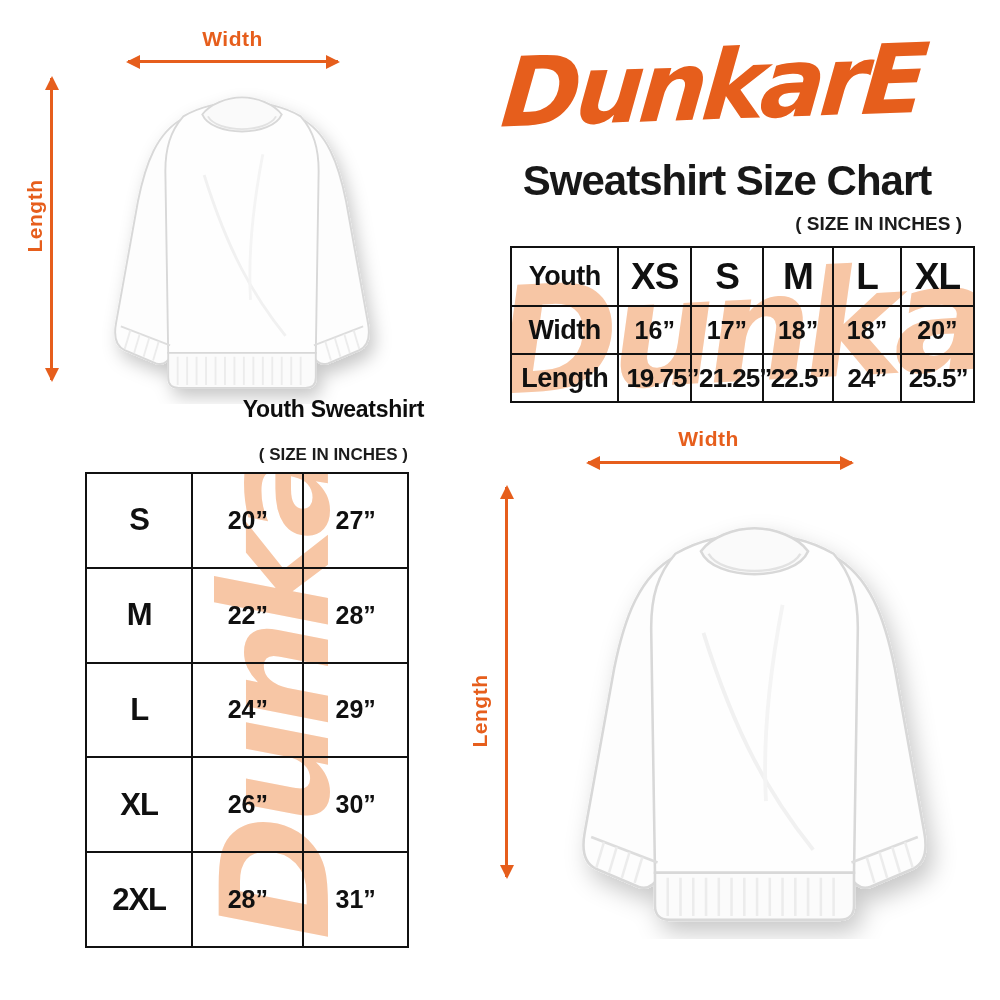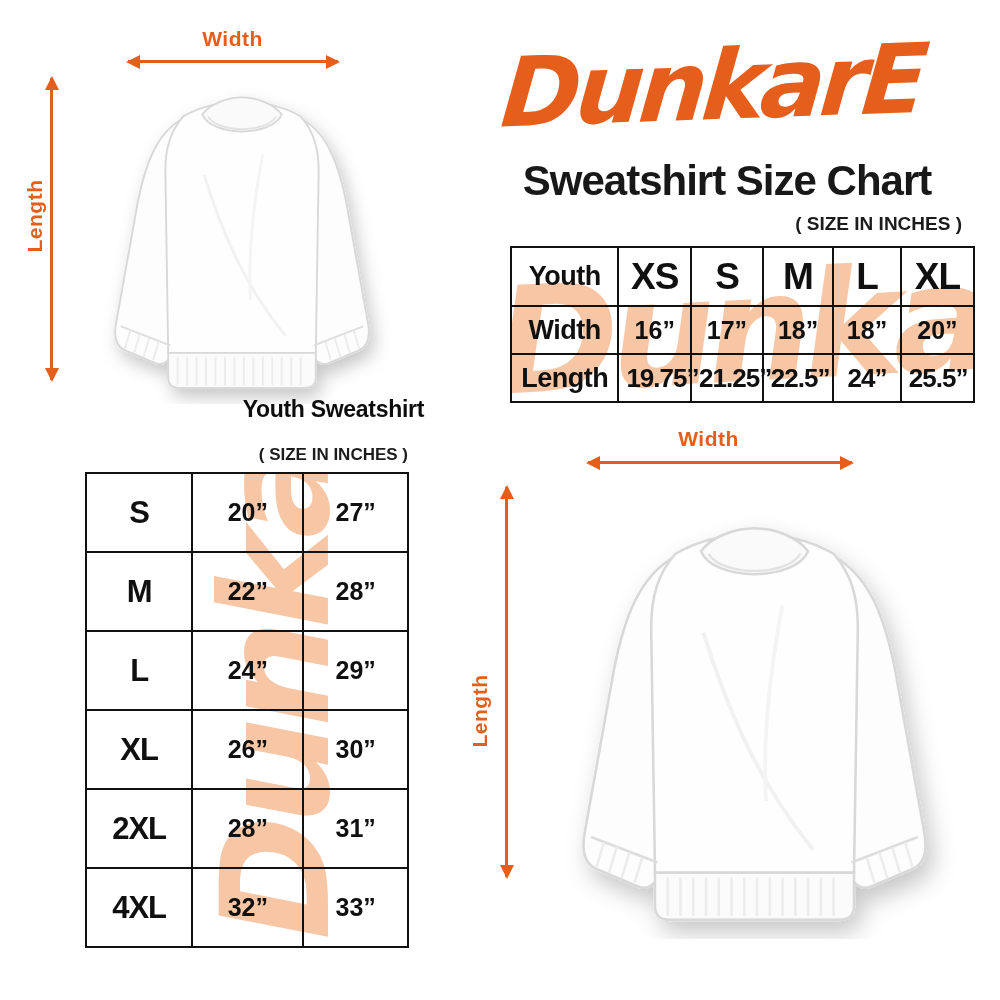--- a/index.html
+++ b/index.html
@@ -182,25 +182,20 @@
       <tr>
         <td class="cell-size-big">XL</td>
         <td class="cell-val">26”</td>
         <td class="cell-val">30”</td>
       </tr>
       <tr>
         <td class="cell-size-big">2XL</td>
         <td class="cell-val">28”</td>
         <td class="cell-val">31”</td>
       </tr>
-      <tr>
-        <td class="cell-size-big">4XL</td>
-        <td class="cell-val">32”</td>
-        <td class="cell-val">33”</td>
-      </tr>
     </tbody>
       </table>
   </div>
 
   <svg class="shirt abs" style="left:512px;top:467px" width="485" height="472" viewBox="0 0 380 370">
     <use href="#sweatshirt-shape"></use>
   </svg>
 
   <div class="abs dim-label" style="left:585px;top:427px;width:247px">Width</div>
   <div class="abs h-arrow" style="left:588px;top:461px;width:264px"></div>

